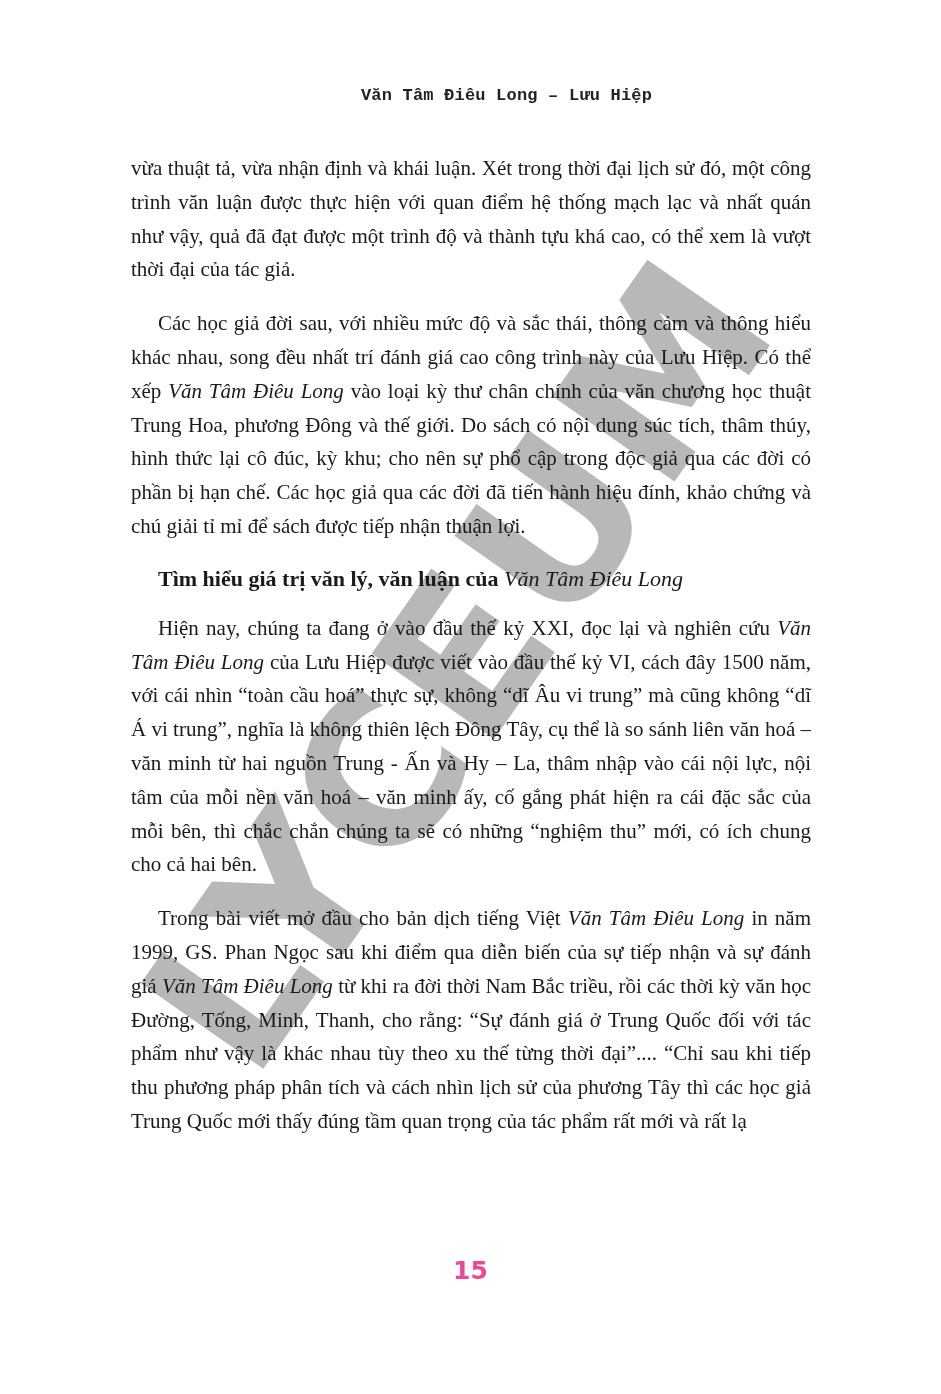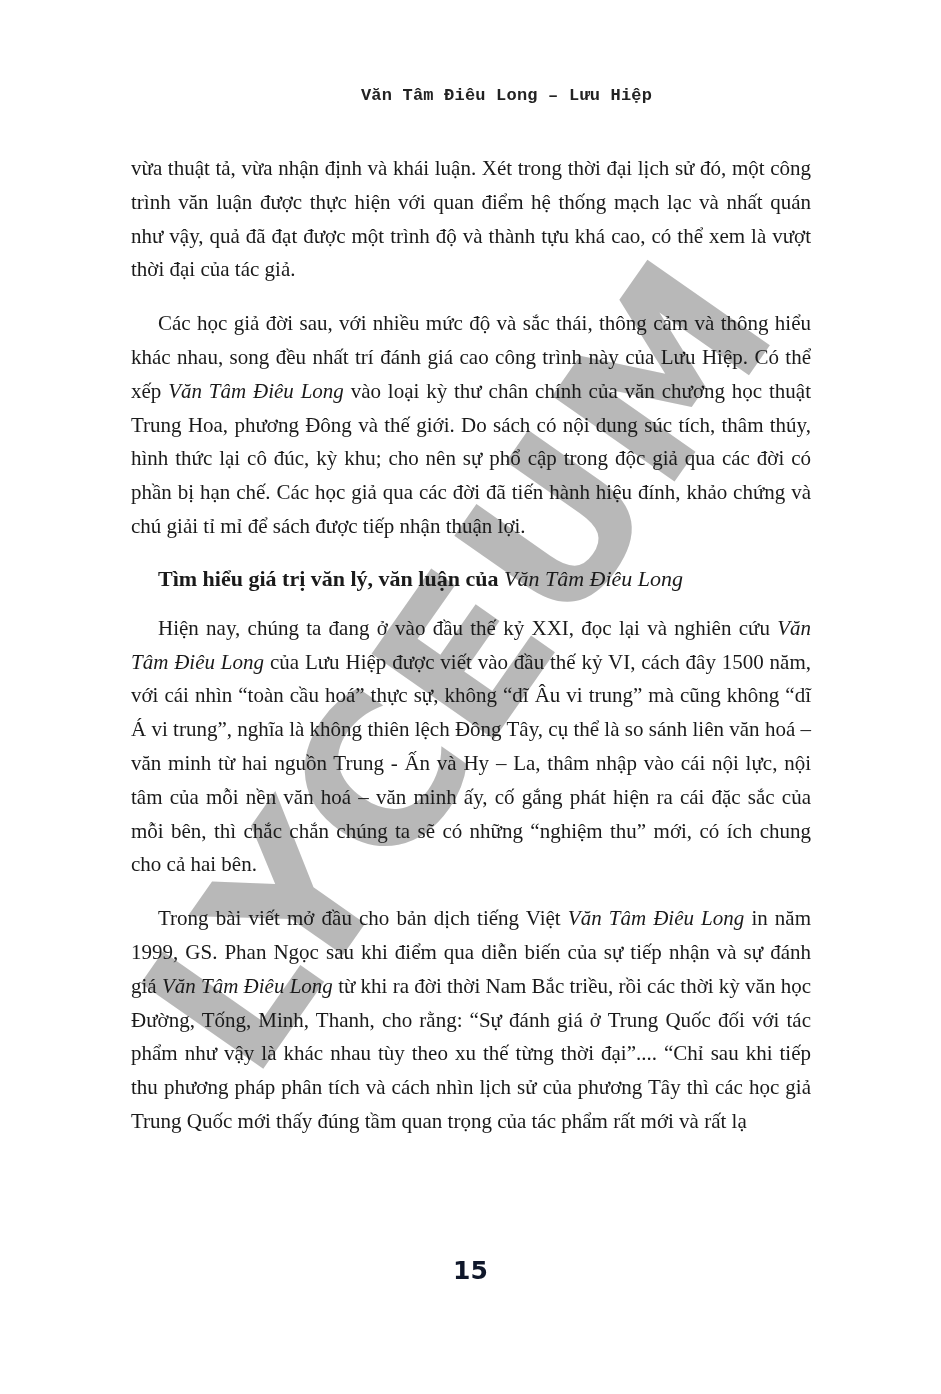--- a/index.html
+++ b/index.html
@@ -53,21 +53,21 @@
     .heading i { font-weight: normal; font-style: italic; }
     .page-number {
       position: absolute;
       top: 1256px;
       left: 0;
       width: 941px;
       text-align: center;
       font-family: "DejaVu Sans", sans-serif;
       font-size: 25px;
       font-weight: bold;
-      color: #0f172a;
+      color: #ec4899;
     }
     .watermark {
       position: absolute;
       left: 460px;
       top: 665px;
       transform: translate(-50%, -50%) rotate(-55deg);
       font-family: "DejaVu Sans", "Liberation Sans", sans-serif;
       font-size: 205px;
       font-weight: bold;
       letter-spacing: 4px;

